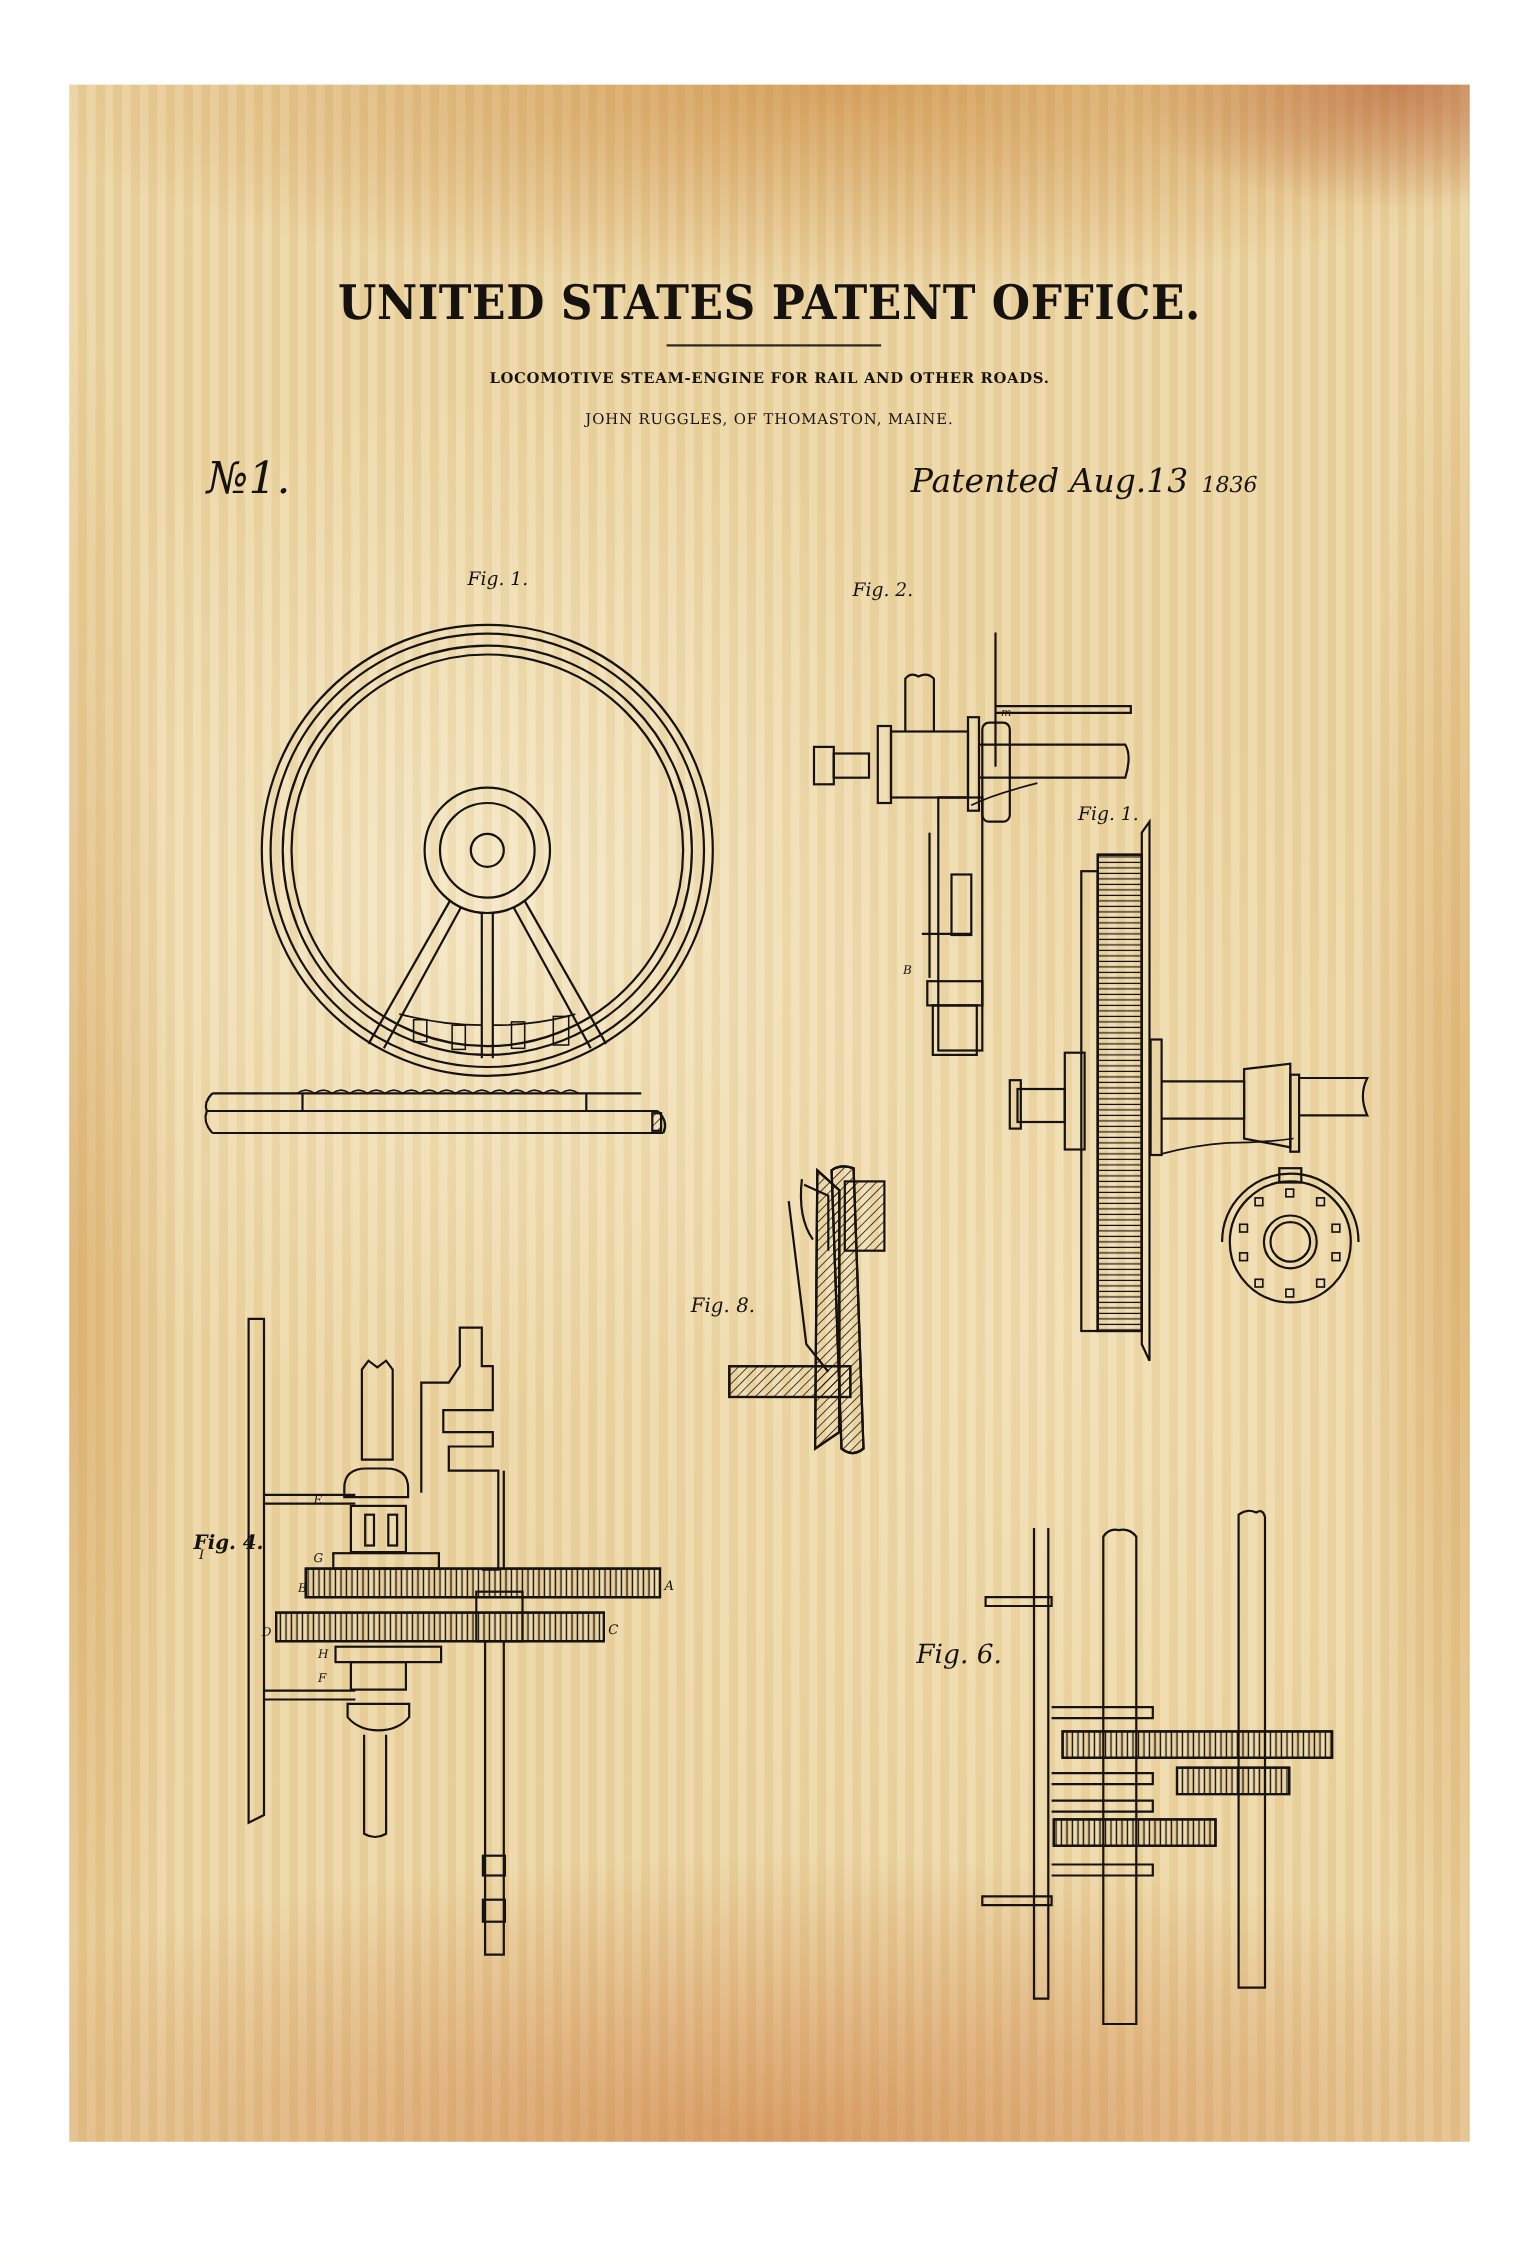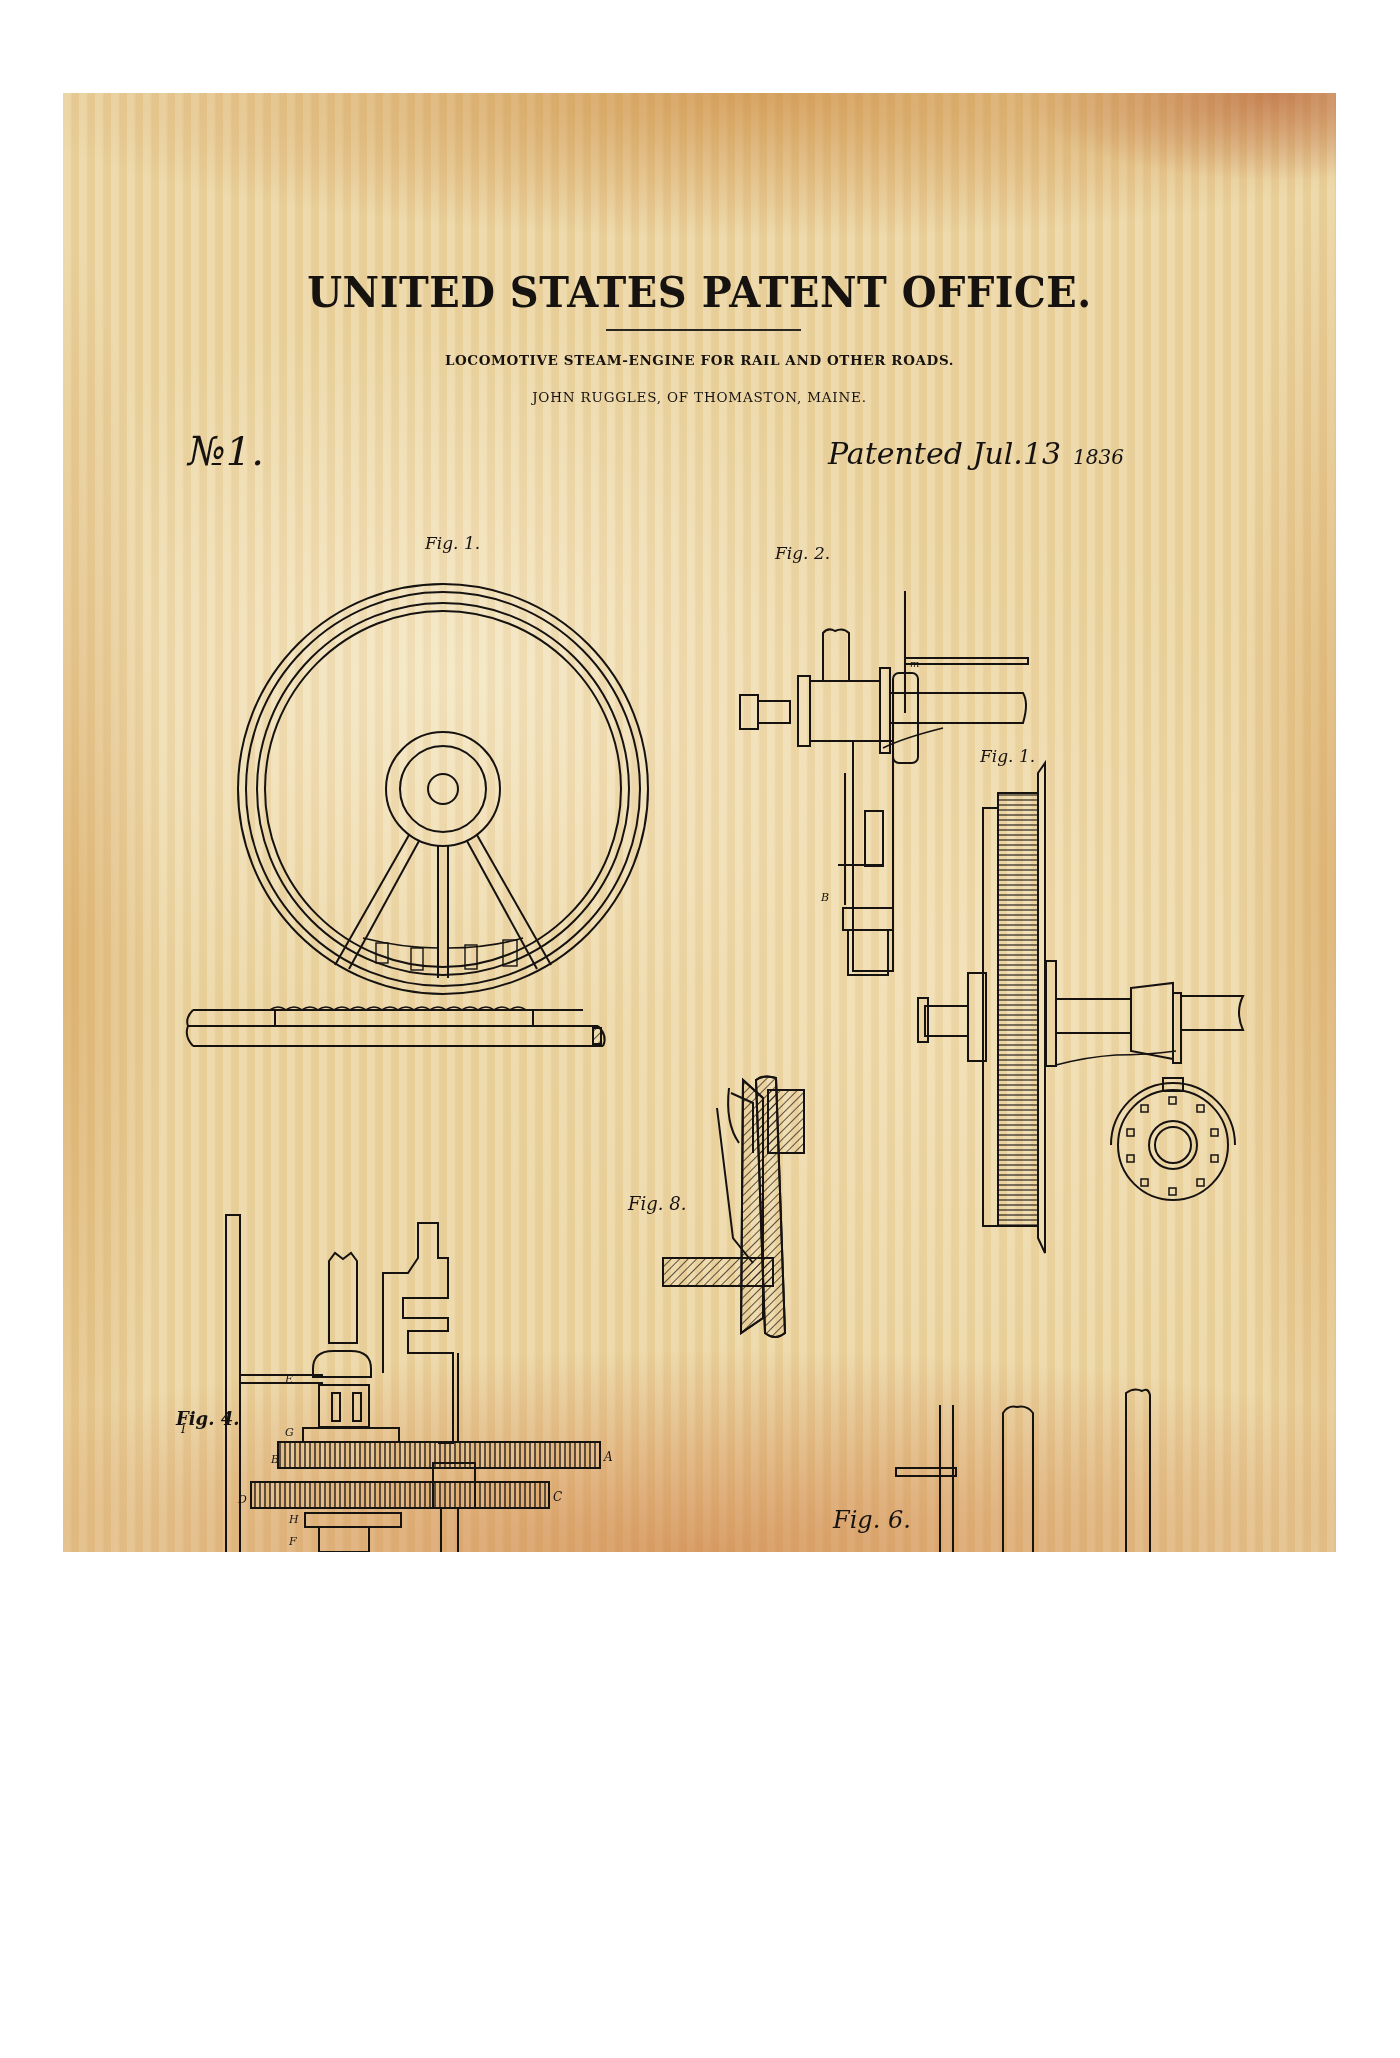--- a/index.html
+++ b/index.html
@@ -1,18 +1,18 @@
 <!DOCTYPE html>
 <html><head>
 <meta charset="utf-8">
 <style>
   html, body { margin: 0; padding: 0; background: #ffffff; }
   body { width: 1400px; height: 2058px; position: relative; overflow: hidden; }
   .paper {
-    position: absolute; left: 63px; top: 93px; width: 1273px; height: 1459px;
+    position: absolute; left: 63px; top: 77px; width: 1273px; height: 1870px;
     background:
       radial-gradient(ellipse 60% 10% at 55% 0%, rgba(196,120,40,0.55), rgba(196,120,40,0) 100%),
       radial-gradient(ellipse 20% 6% at 95% 0%, rgba(170,70,40,0.55), rgba(170,70,40,0) 100%),
       radial-gradient(ellipse 70% 14% at 50% 100%, rgba(200,110,50,0.55), rgba(200,110,50,0) 100%),
       radial-gradient(ellipse 8% 50% at 0% 60%, rgba(205,140,60,0.45), rgba(205,140,60,0) 100%),
       radial-gradient(ellipse 8% 50% at 100% 55%, rgba(205,140,60,0.45), rgba(205,140,60,0) 100%),
       repeating-linear-gradient(90deg, rgba(255,250,230,0.18) 0px, rgba(255,250,230,0.18) 7px, rgba(210,160,80,0.10) 9px, rgba(210,160,80,0.10) 16px),
       radial-gradient(ellipse 40% 25% at 30% 40%, #f4e6c4 0%, rgba(244,230,196,0) 100%),
       radial-gradient(ellipse 40% 30% at 70% 60%, #f0dcb0 0%, rgba(240,220,176,0) 100%),
       #ead3a0;
@@ -34,21 +34,21 @@
 
 <div class="paper">
 
   <div class="hdr title">UNITED STATES PATENT OFFICE.</div>
   <div class="rule"></div>
   <div class="hdr subtitle">LOCOMOTIVE STEAM-ENGINE FOR RAIL AND OTHER ROADS.</div>
   <div class="hdr inventor">JOHN RUGGLES, OF THOMASTON, MAINE.</div>
 
   <div class="patno">№1.</div>
   <div class="patdate">
-    <span>Patented Jul.13</span><span class="yr">1836</span>
+    <span>Patented Aug.13</span><span class="yr">1836</span>
   </div>
 
   <div class="figlbl" style="left:362px;top:440px;">Fig. 1.</div>
   <div class="figlbl" style="left:712px;top:450px;">Fig. 2.</div>
   <div class="figlbl" style="left:917px;top:653px;">Fig. 1.</div>
   <div class="figlbl" style="left:113px;top:1315px;font-size:18px;font-weight:bold;">Fig. 4.</div>
   <div class="figlbl" style="left:565px;top:1100px;font-size:18px;">Fig. 8.</div>
   <div class="figlbl" style="left:770px;top:1413px;font-size:24px;">Fig. 6.</div>
 
   <svg width="1273" height="1870" viewBox="0 0 1273 1870">

